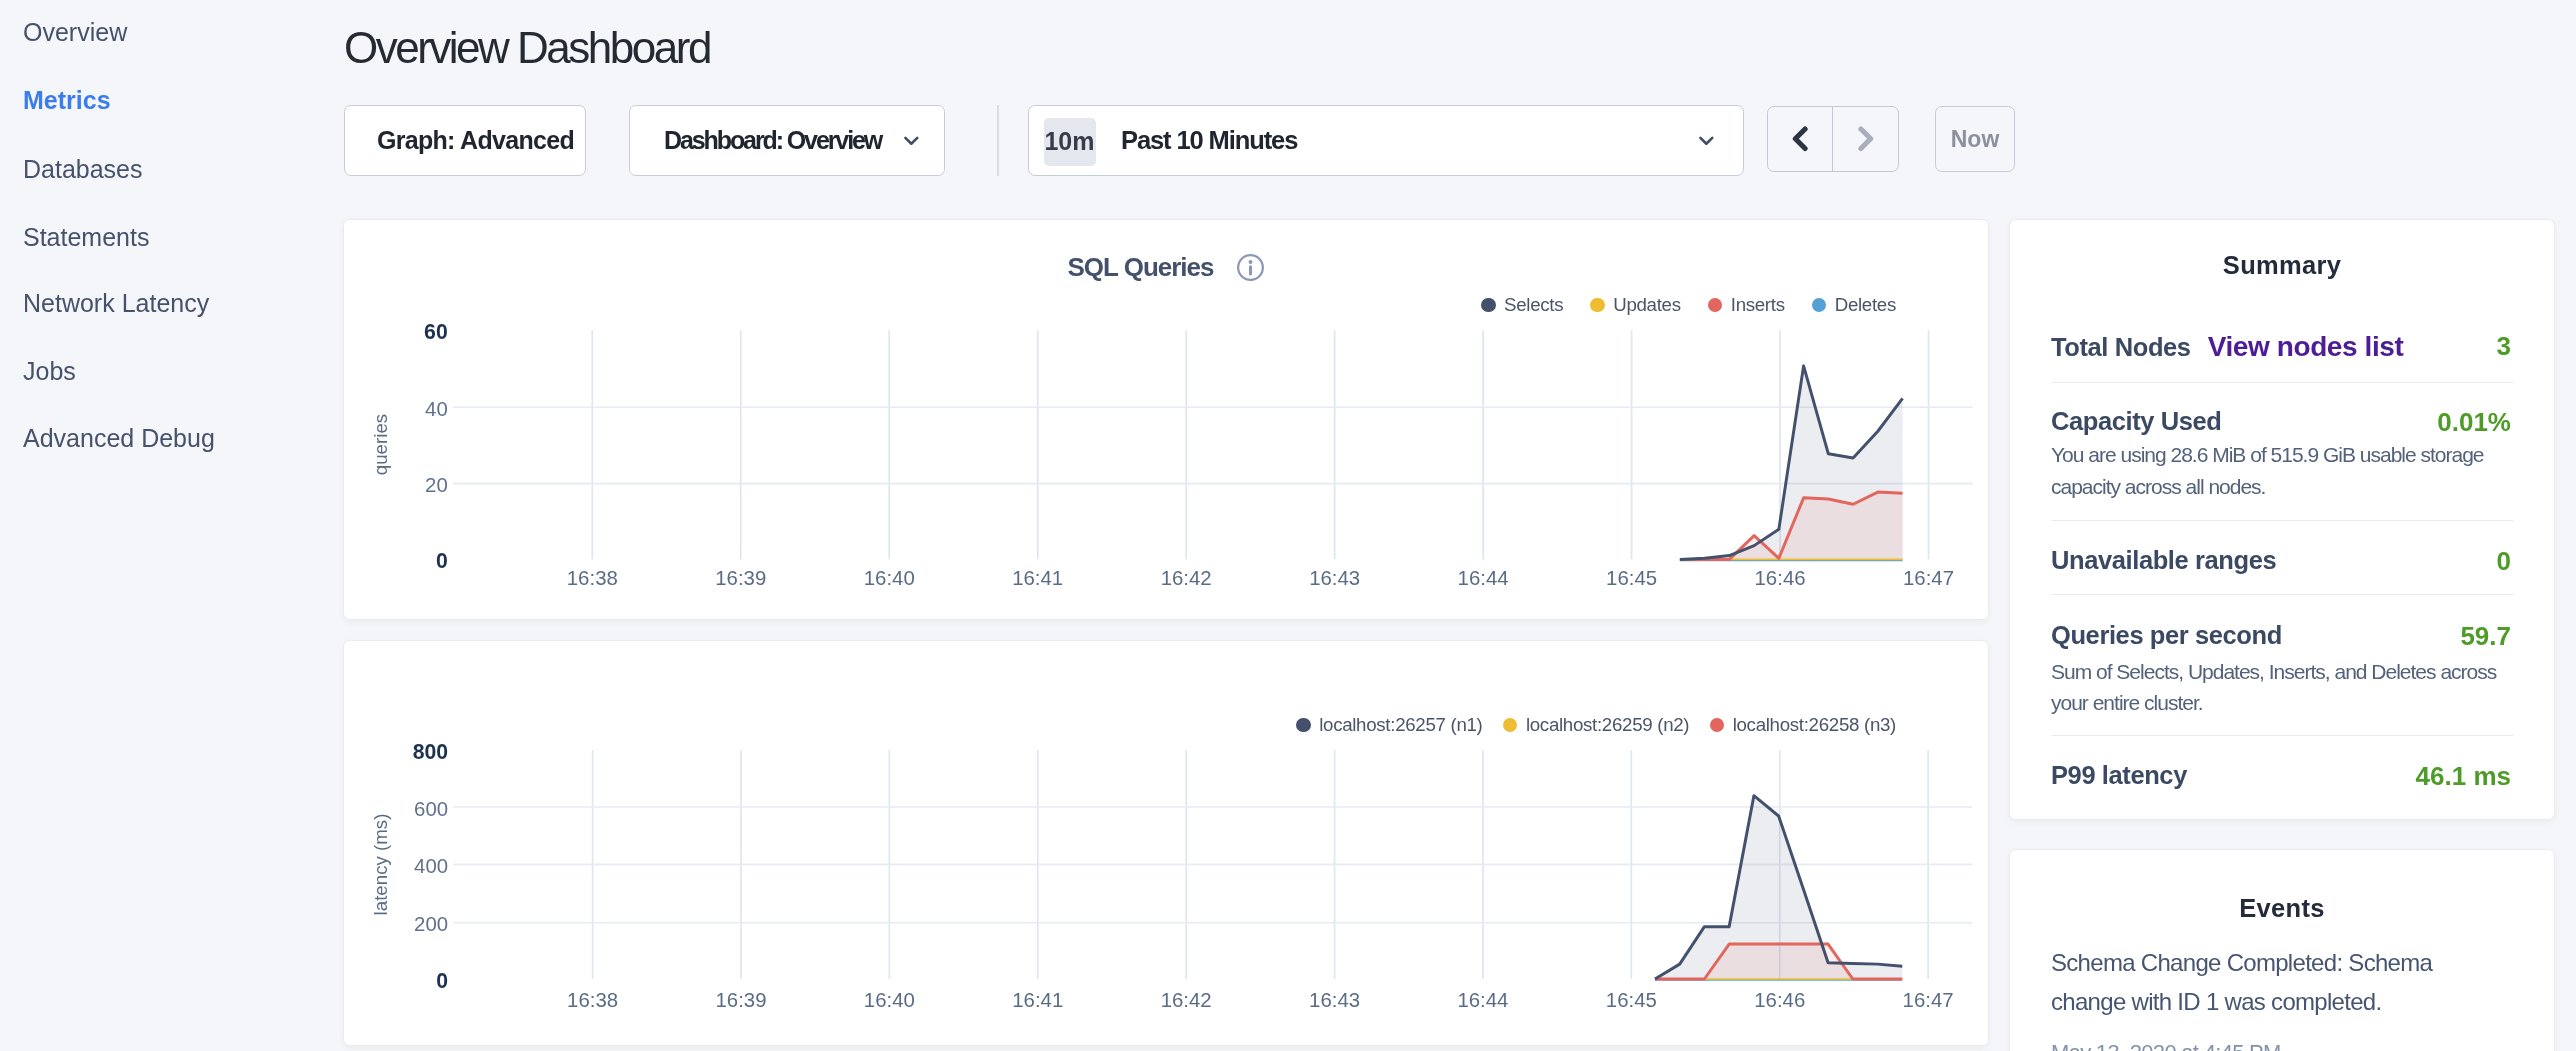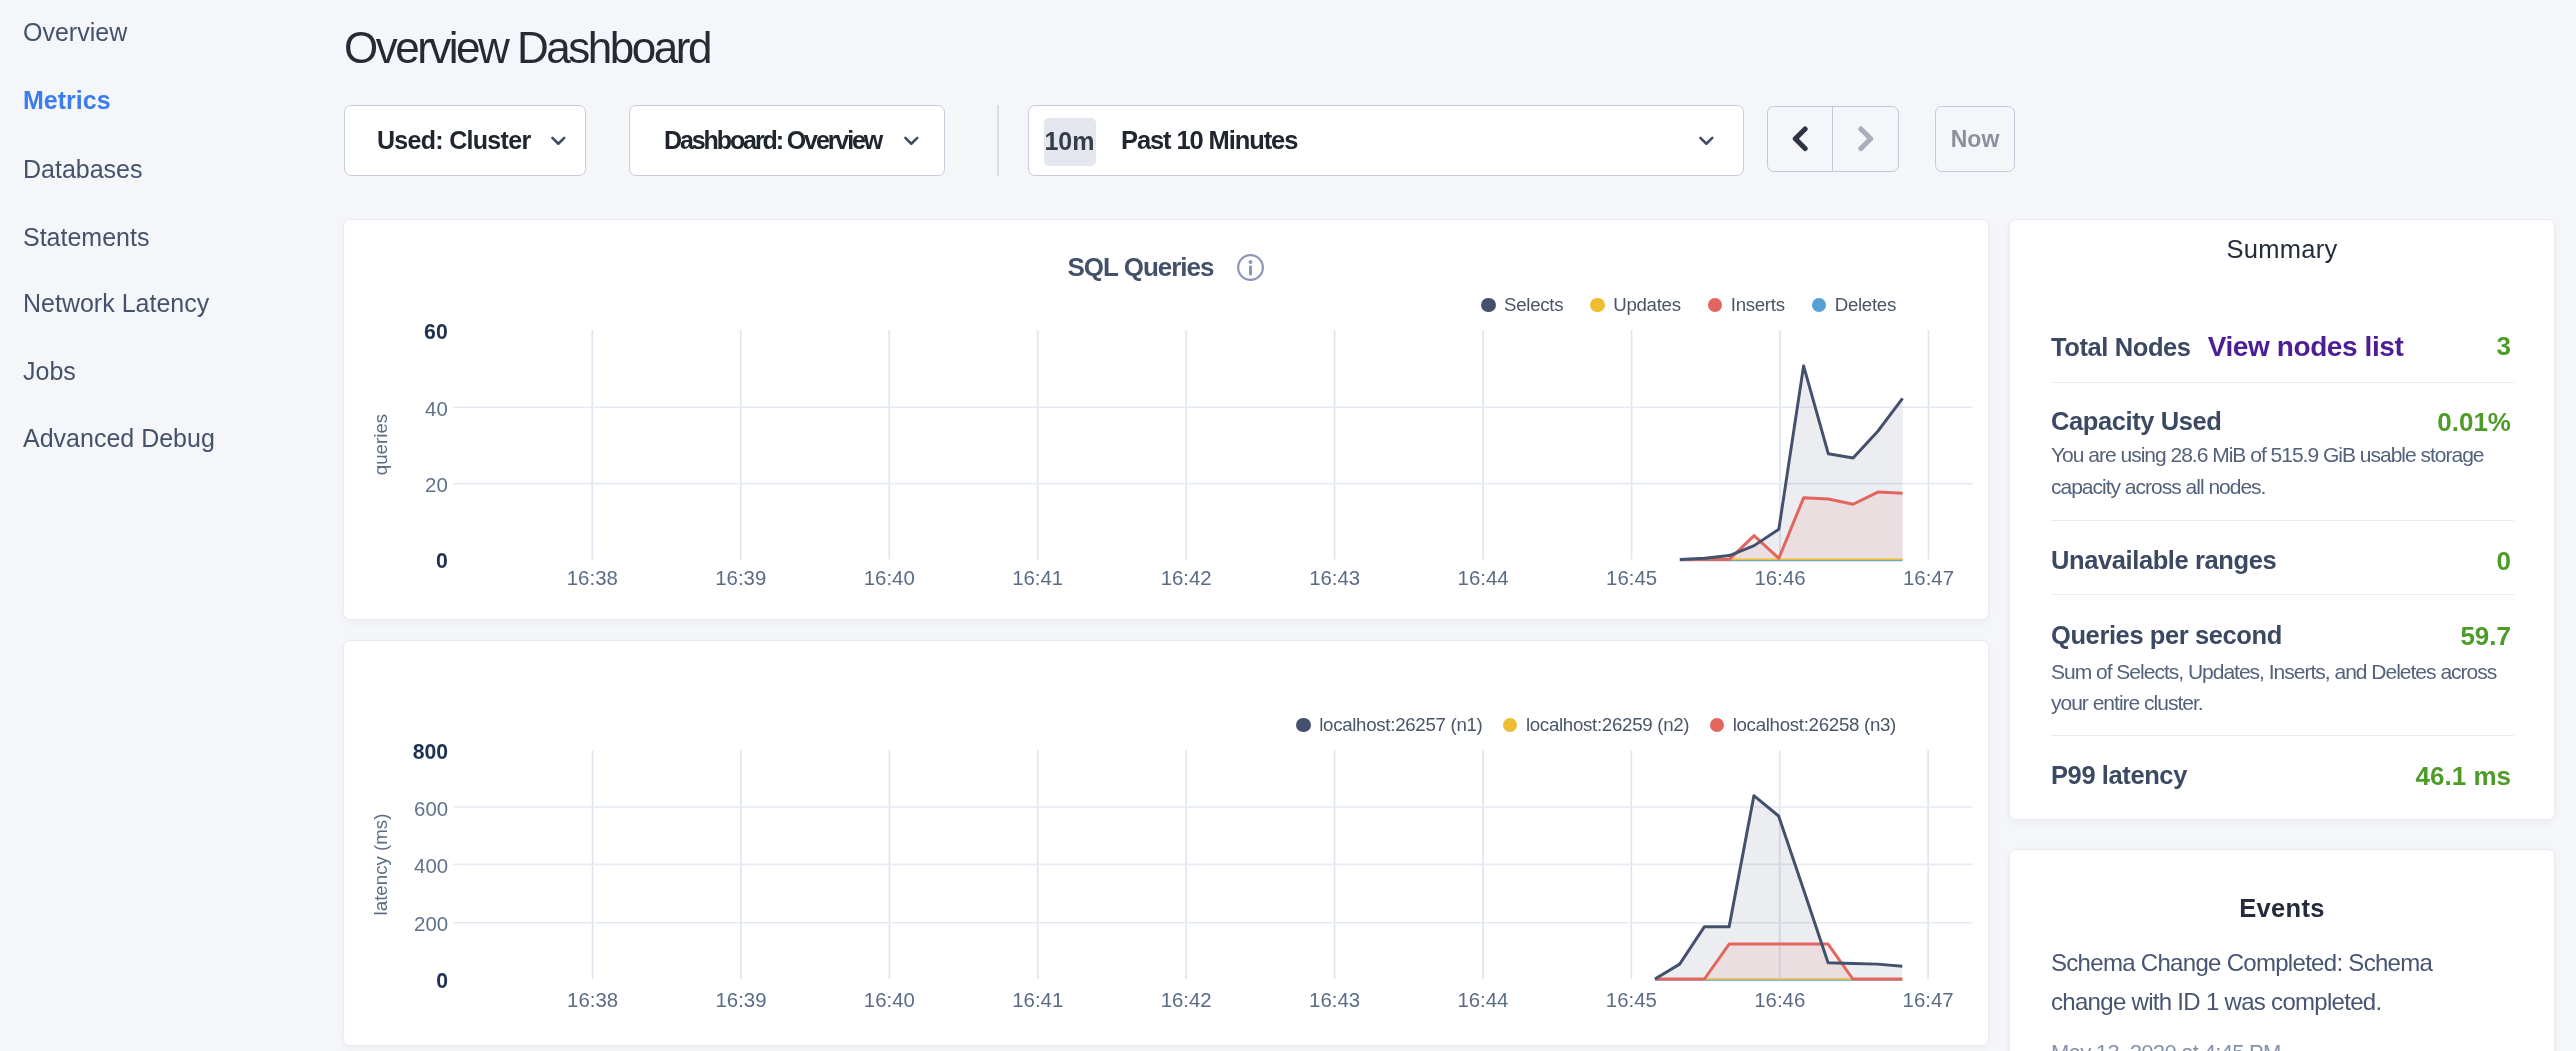--- a/index.html
+++ b/index.html
@@ -39,21 +39,21 @@
 <div class="nav active" style="top:86px;">Metrics</div>
 <div class="nav" style="top:155px;">Databases</div>
 <div class="nav" style="top:223px;">Statements</div>
 <div class="nav" style="top:289px;">Network Latency</div>
 <div class="nav" style="top:357px;">Jobs</div>
 <div class="nav" style="top:424px;">Advanced Debug</div>
 
 <div id="pagetitle">Overview Dashboard</div>
 
 <div class="btn" style="left:344px; width:242px; padding-left:32px;">
-  <span class="lbl">Used: Cluster</span>
+  <span class="lbl">Graph: Advanced</span>
   <svg class="chev" style="margin-left:18.7px;" viewBox="0 0 22 22">
       <path d="M4 8 L11 15 L18 8" fill="none" stroke="#3f4c66" stroke-width="3" stroke-linecap="round" stroke-linejoin="round"></path>
     </svg>
 </div>
 <div class="btn" style="left:629px; width:316px; padding-left:34px;">
   <span class="lbl" style="letter-spacing:-2.1px;">Dashboard: Overview</span>
   <svg class="chev" style="margin-left:20.4px;" viewBox="0 0 22 22">
       <path d="M4 8 L11 15 L18 8" fill="none" stroke="#3f4c66" stroke-width="3" stroke-linecap="round" stroke-linejoin="round"></path>
     </svg>
 </div>
@@ -175,21 +175,21 @@
     <polygon points="1542,397.7 1571.1,380.2 1600.2,336.1 1629.3,336.1 1658.4,182 1687.5,205.9 1716.6,291.7 1745.7,378.5 1774.8,379.5 1803.9,380.2 1833,382.6 1833,397.7 1542,397.7" fill="rgba(68,81,109,0.10)"></polygon>
     <polygon points="1542,397.7 1571.1,397.7 1600.2,397.7 1629.3,356.6 1658.4,356.6 1687.5,356.6 1716.6,356.6 1745.7,356.6 1774.8,397.7 1803.9,397.7 1833,397.7 1833,397.7 1542,397.7" fill="rgba(226,101,94,0.10)"></polygon>
     <polyline points="1542,398.9 1833,398.9" fill="none" stroke="#55a1d6" stroke-width="2"></polyline>
     <polyline points="1542,397.7 1833,397.7" fill="none" stroke="#eebd31" stroke-width="2"></polyline>
     <polyline points="1542,397.7 1571.1,397.7 1600.2,397.7 1629.3,356.6 1658.4,356.6 1687.5,356.6 1716.6,356.6 1745.7,356.6 1774.8,397.7 1803.9,397.7 1833,397.7" fill="none" stroke="#e2655e" stroke-width="3.5" stroke-linejoin="round"></polyline>
     <polyline points="1542,397.7 1571.1,380.2 1600.2,336.1 1629.3,336.1 1658.4,182 1687.5,205.9 1716.6,291.7 1745.7,378.5 1774.8,379.5 1803.9,380.2 1833,382.6" fill="none" stroke="#44516d" stroke-width="3.5" stroke-linejoin="round"></polyline>
   </svg>
 </div>
 
 <div class="card" style="left:2009px; top:219px; width:546px; height:601px;">
-  <div style="position:absolute; top:15px; width:100%; text-align:center; font-weight:normal; font-size:25.5px; color:#242c3c; letter-spacing:0.3px;">Summary</div>
+  <div style="position:absolute; top:31px; width:100%; text-align:center; font-weight:bold; font-size:25.5px; color:#242c3c; letter-spacing:0.3px;">Summary</div>
 
   <div class="abs" style="left:41px; top:111px; display:flex; align-items:center; gap:17px;">
     <span class="srow-label">Total Nodes</span>
     <span style="font-weight:bold; font-size:28px; color:#4c1d95; letter-spacing:-0.4px;">View nodes list</span>
   </div>
   <div class="sval" style="top:111px;">3</div>
   <div class="sdivider" style="top:162px;"></div>
 
   <div class="srow-label abs" style="left:41px; top:187px;">Capacity Used</div>
   <div class="sval" style="top:187px;">0.01%</div>

